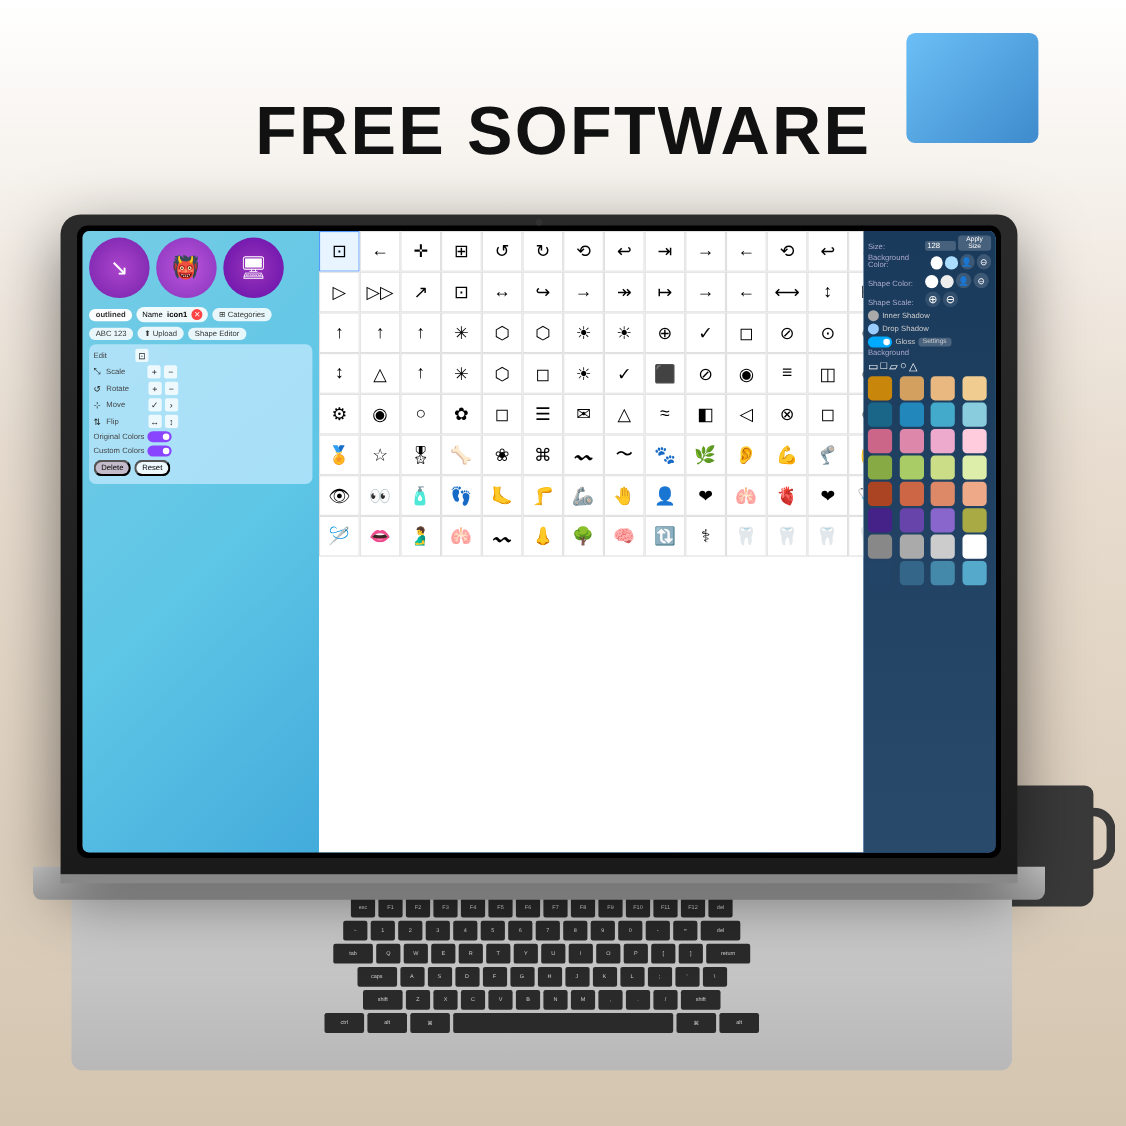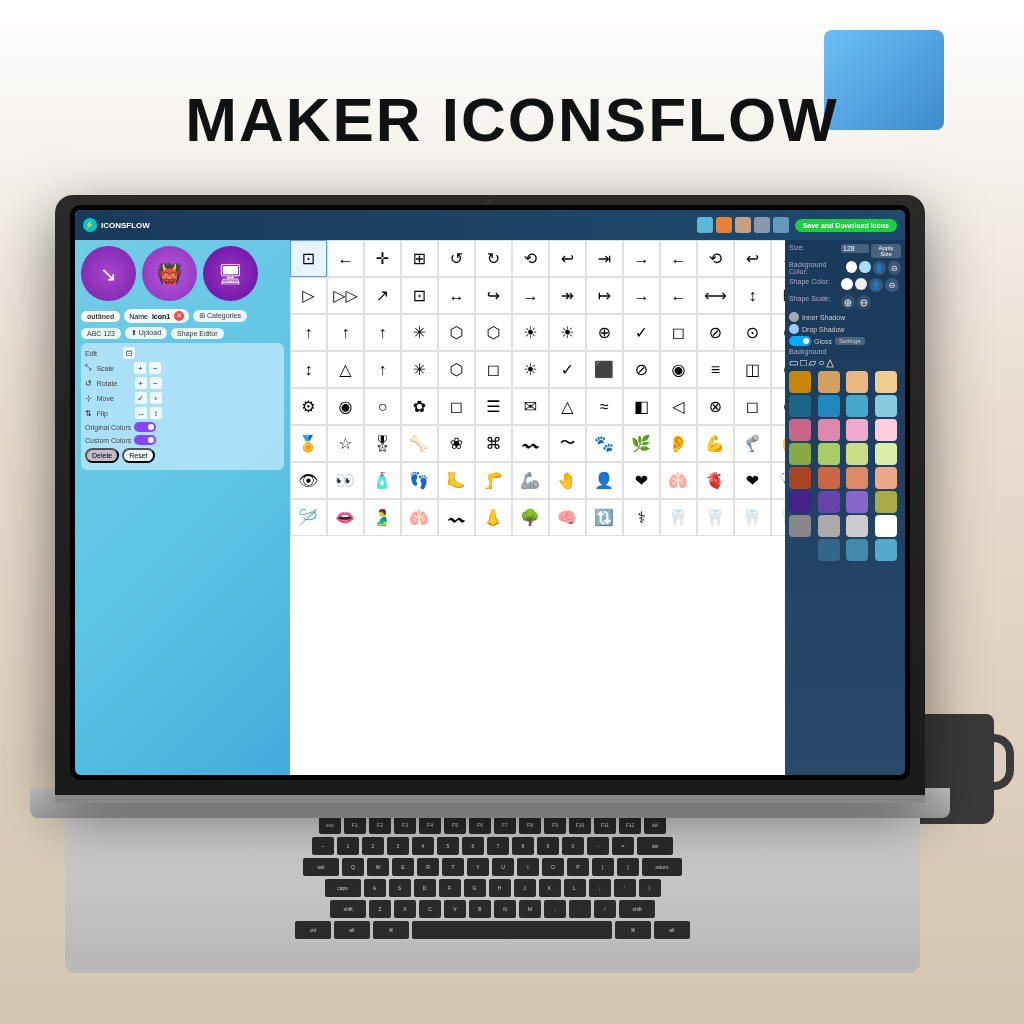--- a/index.html
+++ b/index.html
@@ -397,21 +397,21 @@
     
     .right-panel {
       width: 120px;
       background: linear-gradient(180deg, #1a3a5c, #2a4a6c);
       flex-shrink: 0;
       padding: 4px;
       overflow: hidden;
     }
     .right-row {
       display: flex;
-      align-items: flex-start;
+      align-items: flex-end;
       gap: 2px;
       margin-bottom: 3px;
       color: #ccc;
       font-size: 7px;
     }
     .right-label { color: #aac; min-width: 50px; }
     .size-input {
       background: rgba(255,255,255,0.2);
       border: none;
       color: white;
@@ -526,44 +526,30 @@
 <body>
 
 <div class="desk-bg"></div>
 
 <div class="blue-object"></div>
 
 <div class="coffee-mug"></div>
 
 <div class="headline">
   <br>
-  <span>MAKER ICONSFLOW</span>
+  <span>FREE SOFTWARE</span>
 </div>
 
 <div class="laptop-shell">
   <div class="camera"></div>
   <div class="screen-bezel">
     <div class="screen">
 
       <div class="app-ui">
 
-        <div class="topbar">
-          <div class="logo-area">
-            <div class="logo-icon">⚡</div>
-            <span>ICONSFLOW</span>
-          </div>
-          <div class="color-swatches">
-            <div class="swatch" style="background:#5bb8d4;"></div>
-            <div class="swatch" style="background:#e8803a;"></div>
-            <div class="swatch" style="background:#c8a080;"></div>
-            <div class="swatch" style="background:#8899aa;"></div>
-            <div class="swatch" style="background:#6699bb;"></div>
-          </div>
-          <button class="save-btn">Save and Download Icons</button>
-        </div>
 
         <div class="main-area">
 
           <div class="left-panel">
 
             <div class="icon-previews">
               <div class="preview-circle purple">↘</div>
               <div class="preview-circle purple2">👹</div>
               <div class="preview-circle purple3">🖥</div>
             </div>

